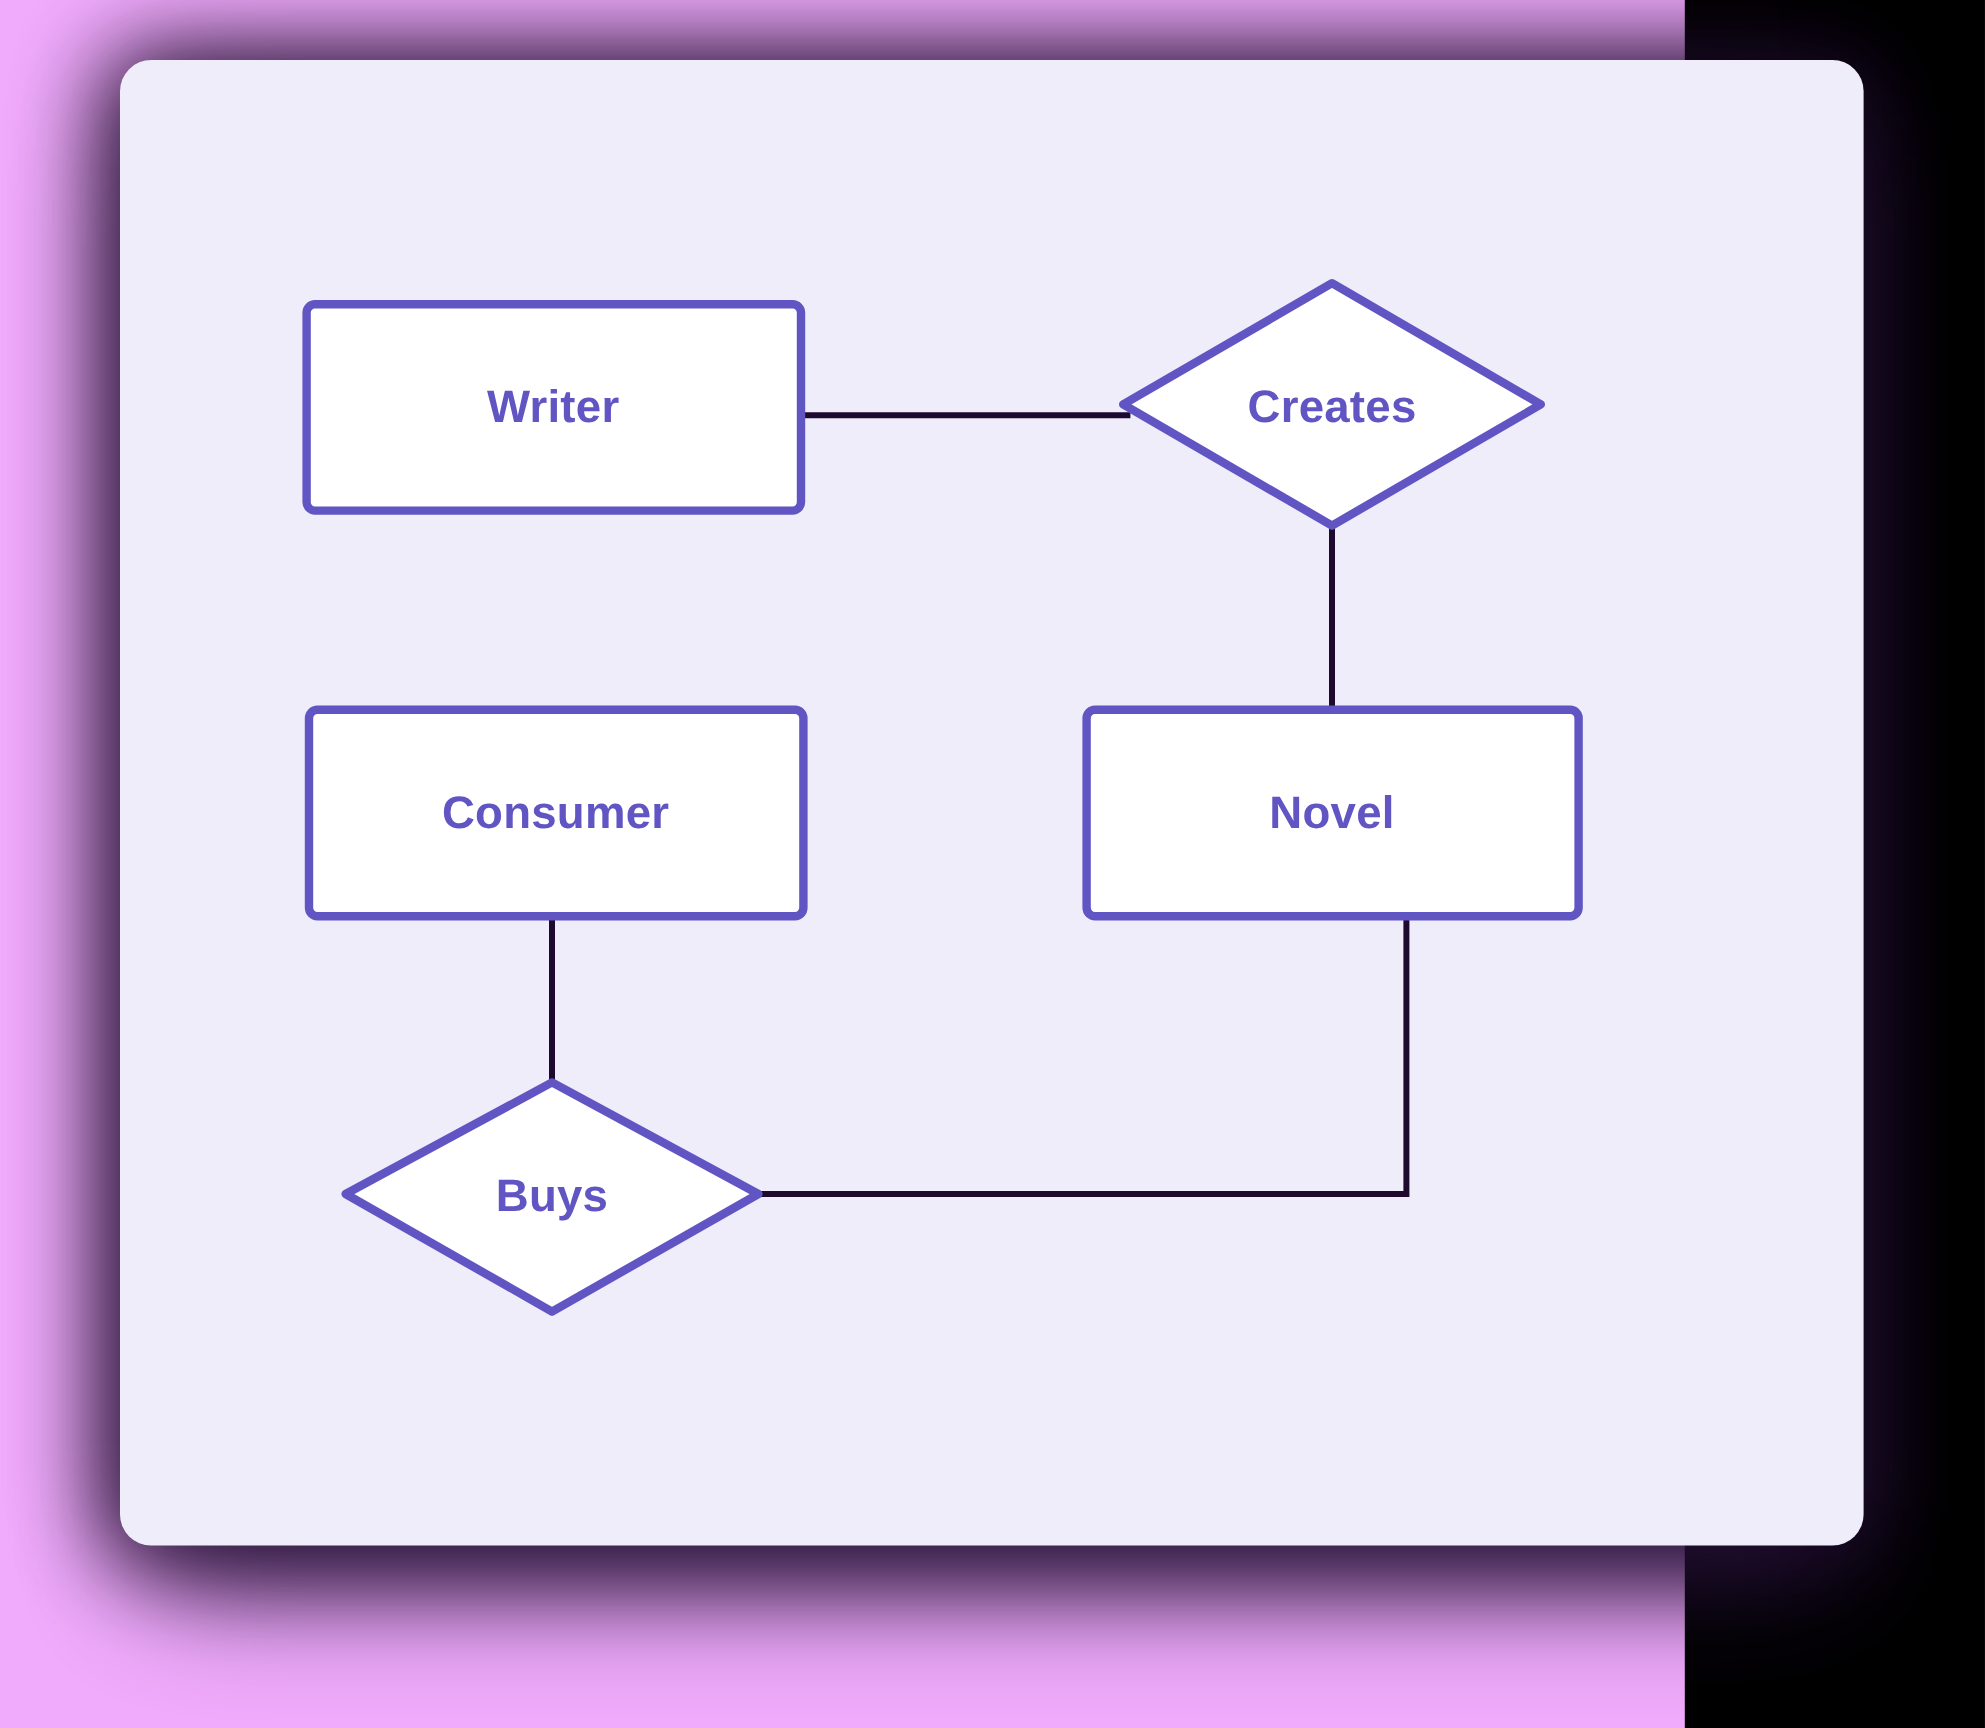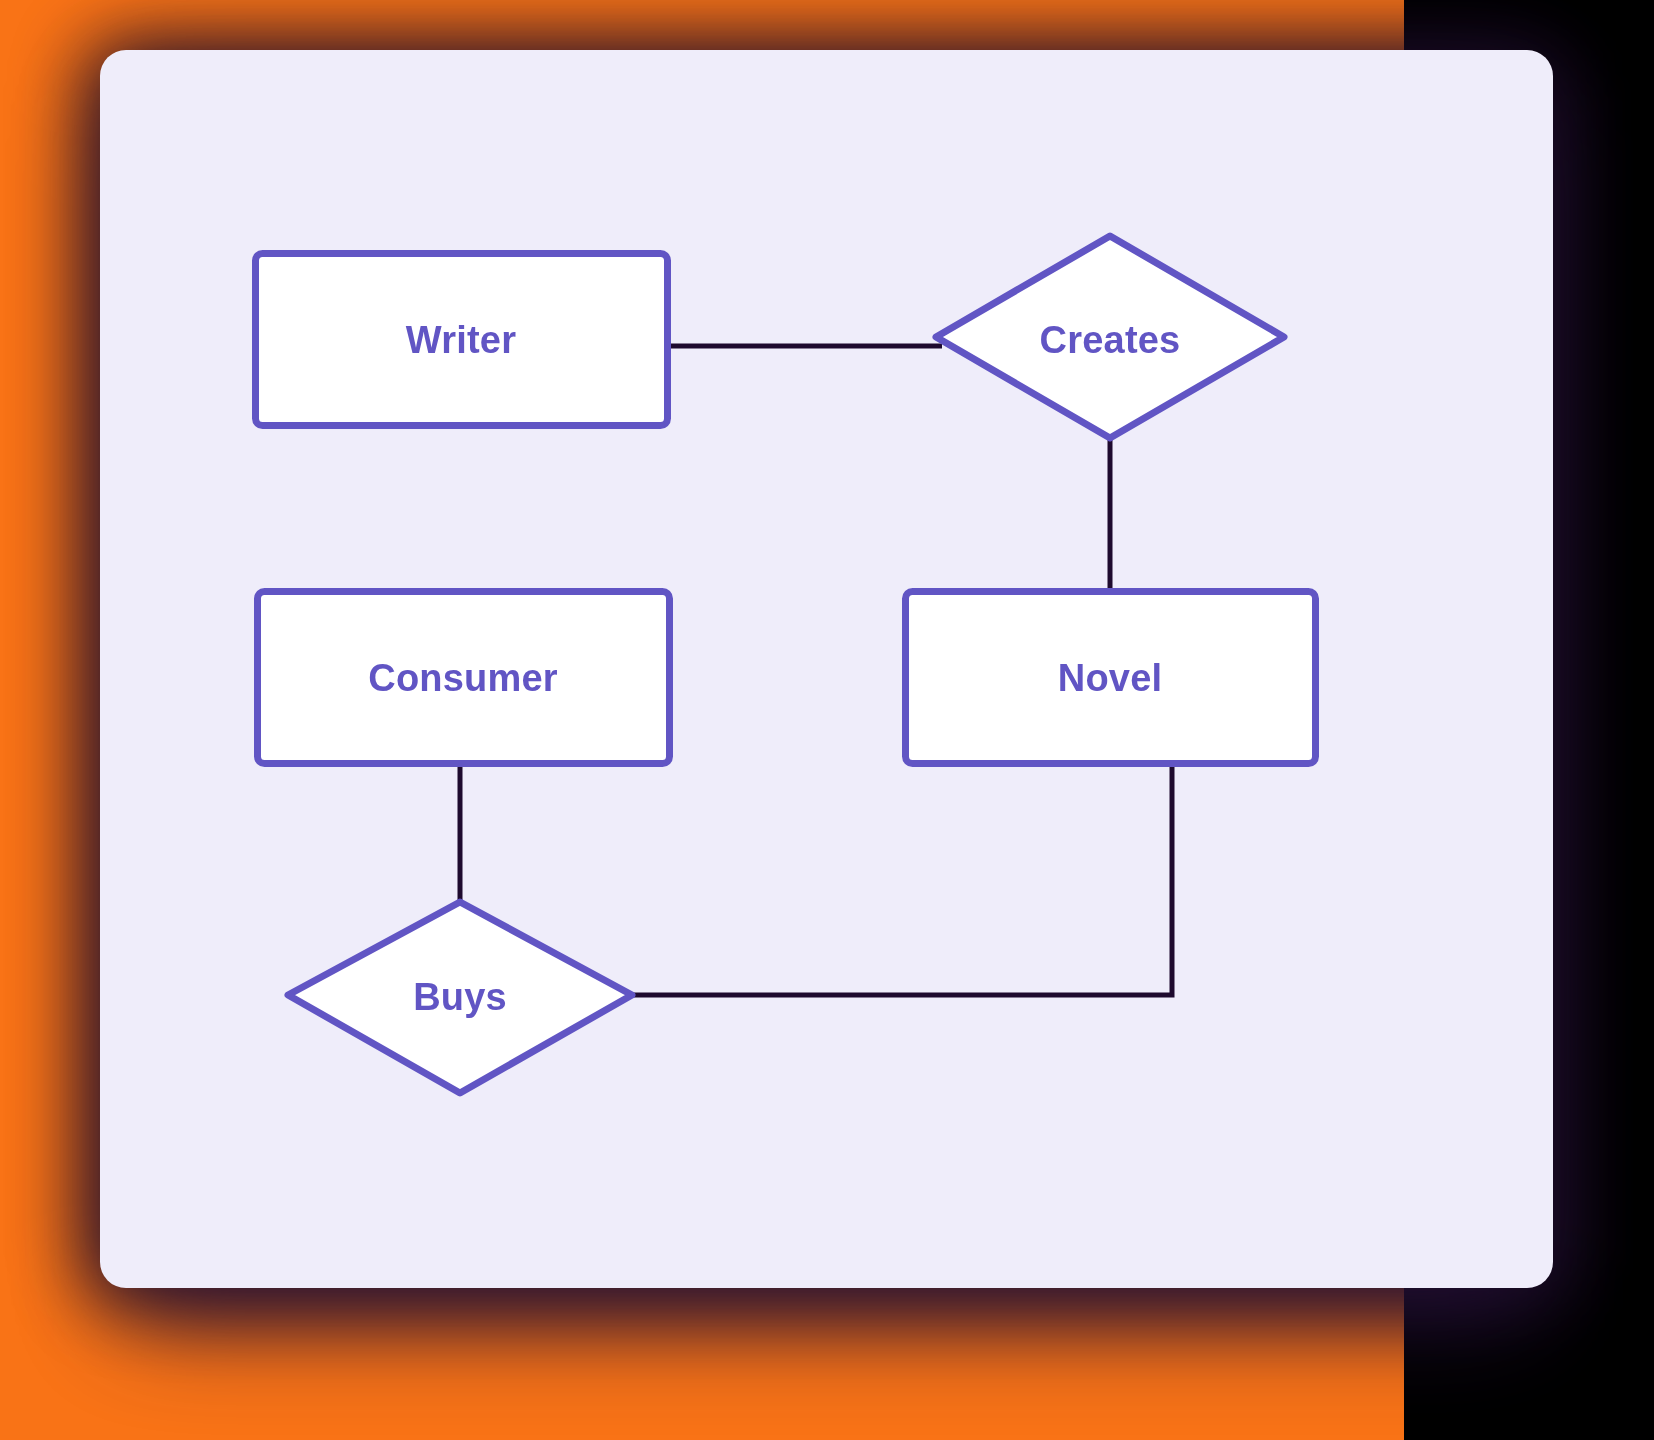--- a/index.html
+++ b/index.html
@@ -11,21 +11,21 @@
   body {
     width: 1654px;
     height: 1440px;
     overflow: hidden;
     font-family: "Liberation Sans", sans-serif;
   }
   #stage {
     position: relative;
     width: 1404px;
     height: 1440px;
-    background: #f97316;
+    background: #f0abfc;
   }
   
   #card-shadow {
     position: absolute;
     left: 86px;
     top: 42px;
     width: 1482px;
     height: 1258px;
     border-radius: 34px;
     background: #1a0b26;

